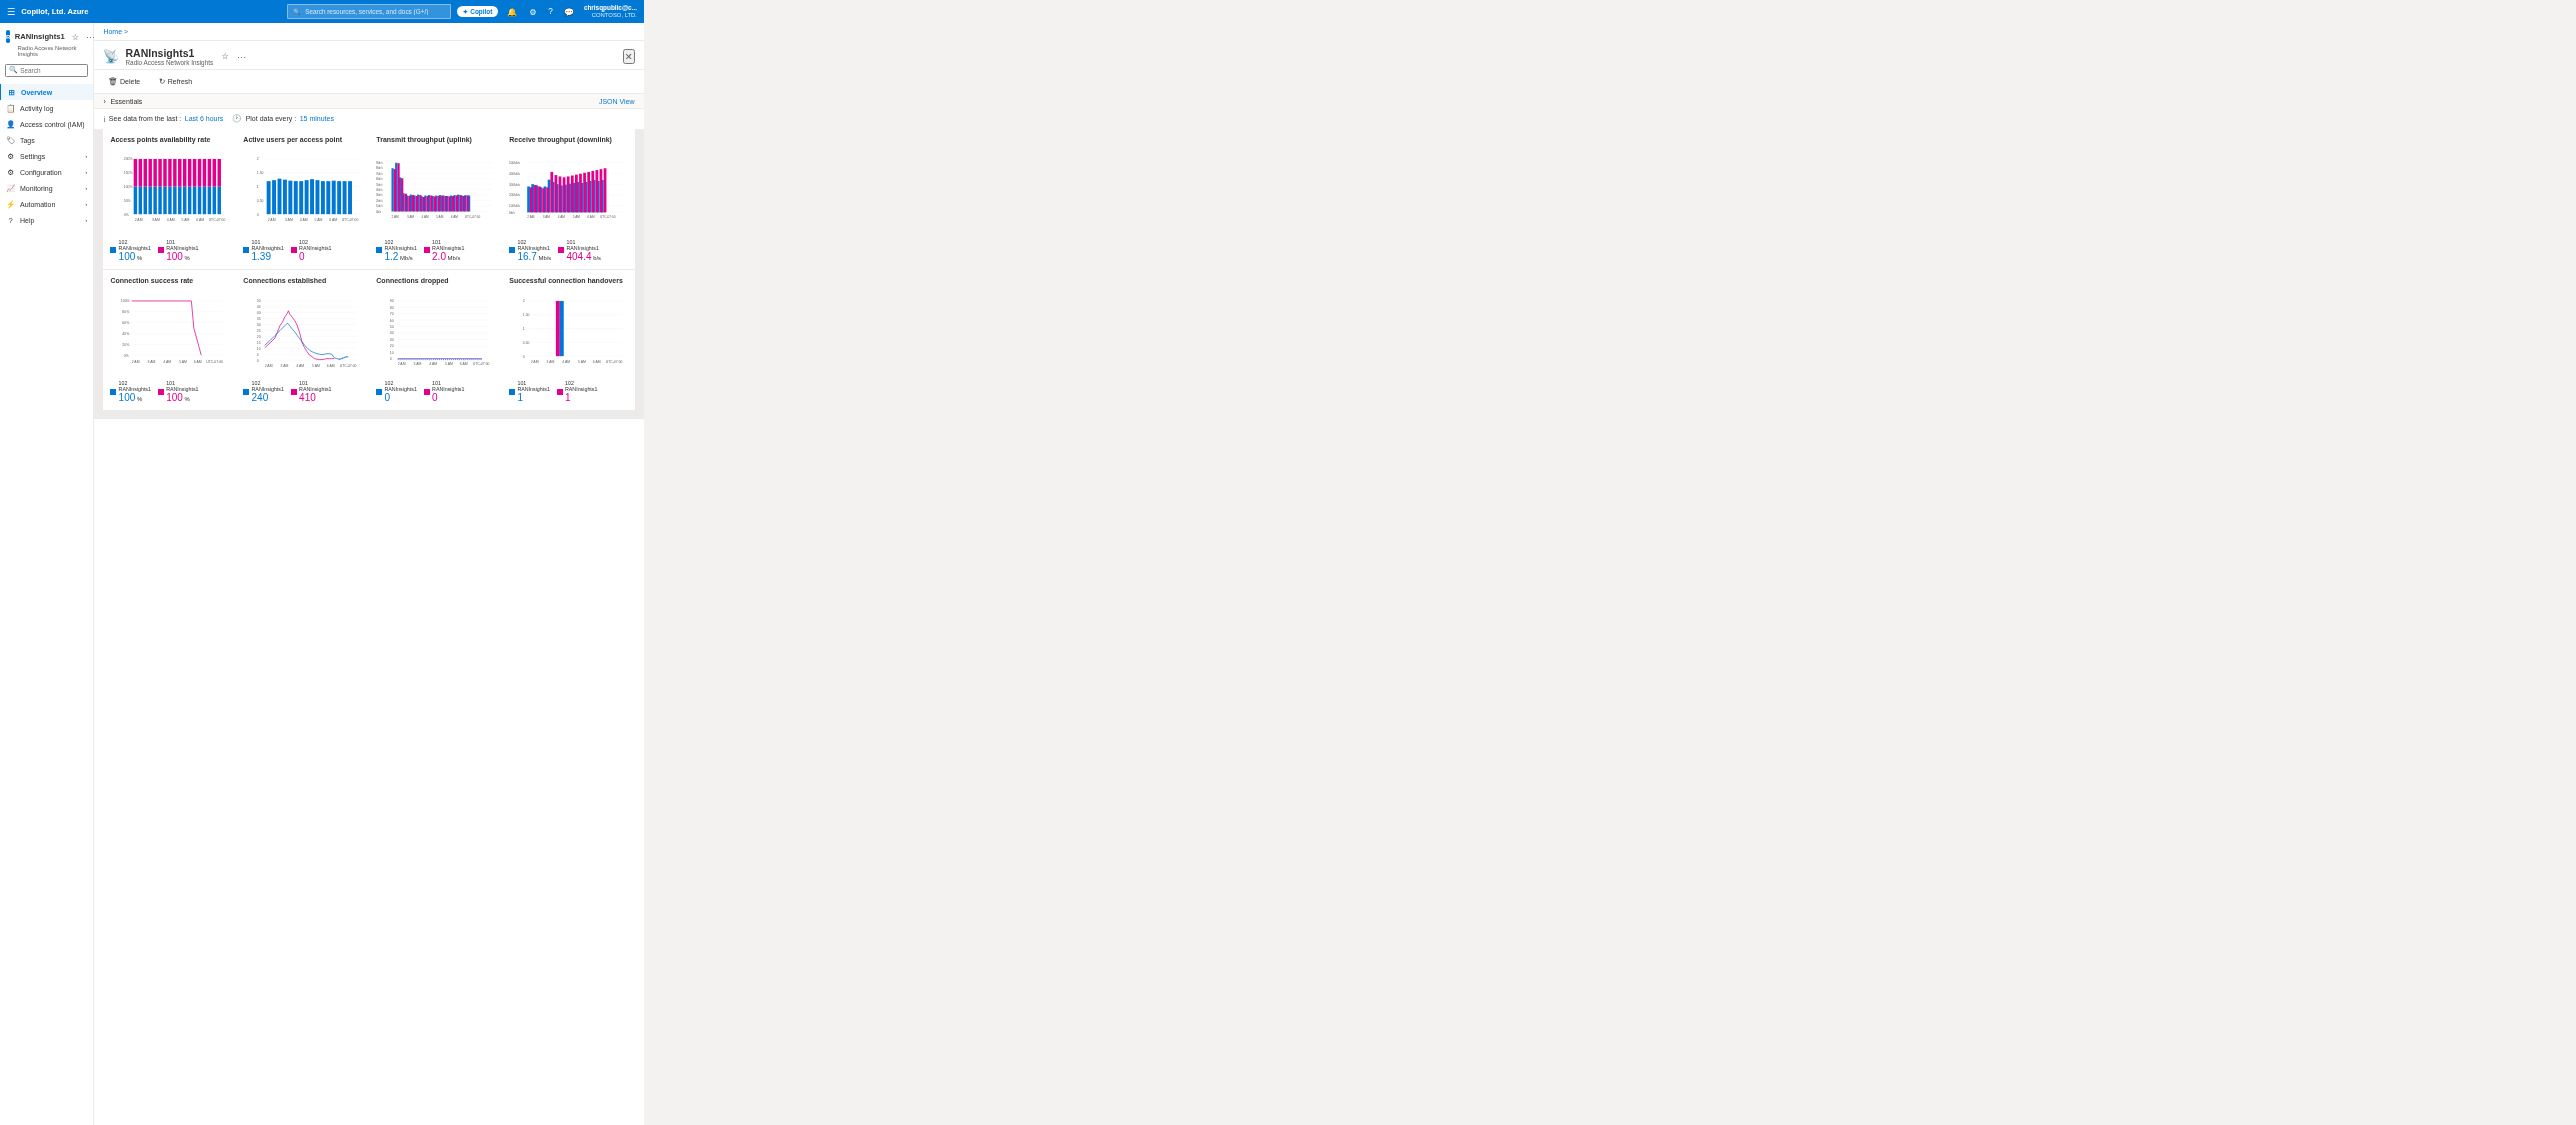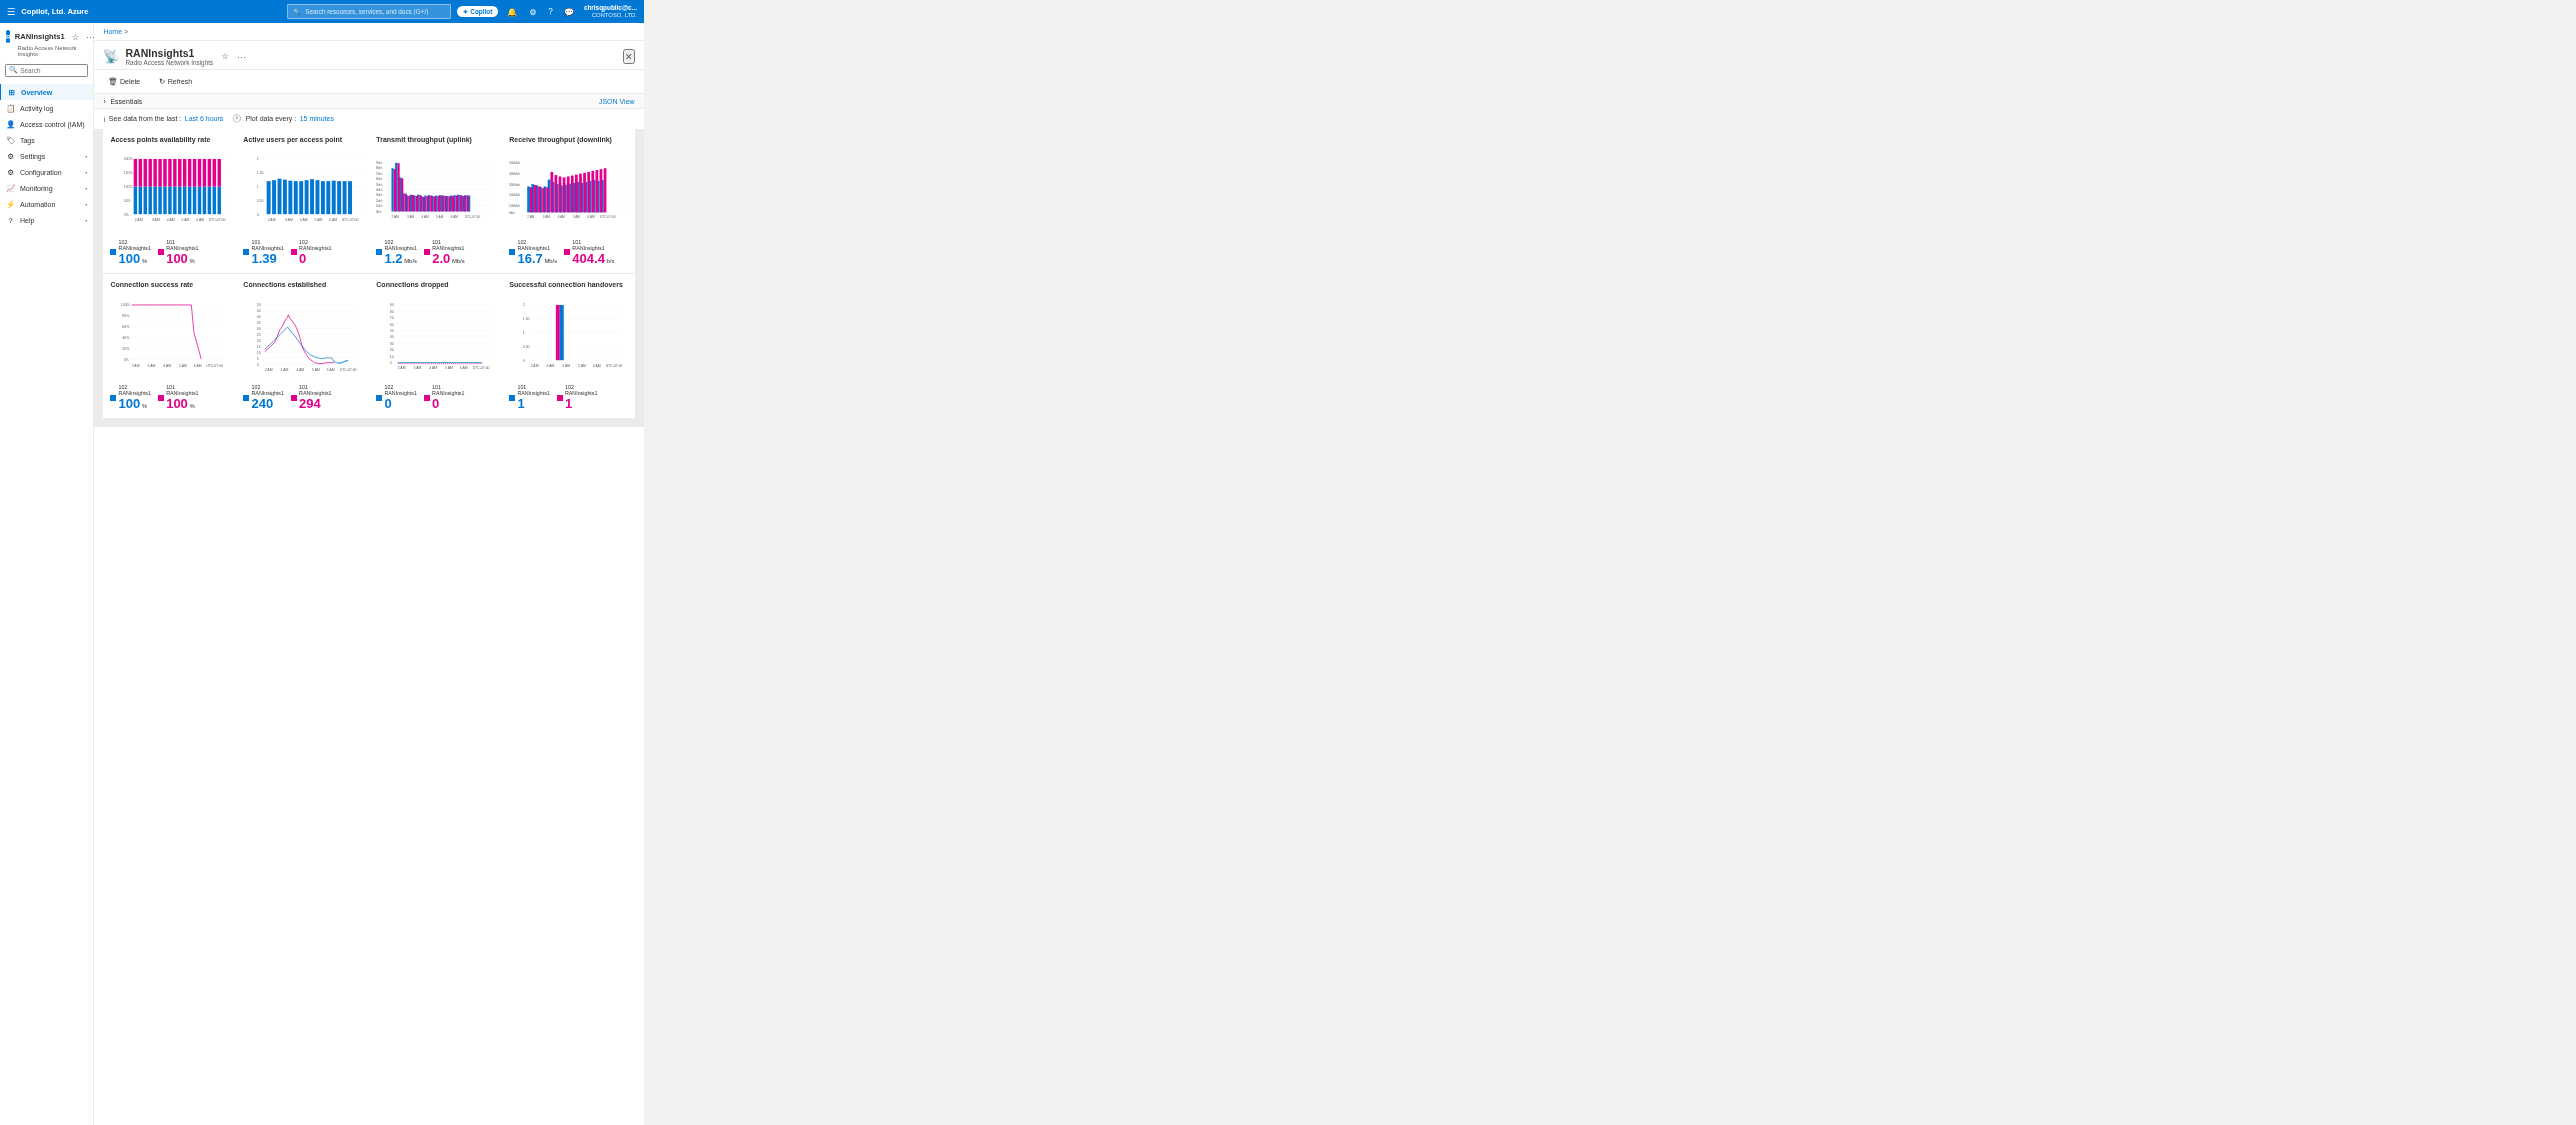--- a/index.html
+++ b/index.html
@@ -207,21 +207,21 @@
       margin-top: 3.5px;
       flex-wrap: wrap;
     }
     .legend-item {
       display: flex; align-items: center;
       gap: 2.3px; font-size: 5.9px;
     }
     .legend-color {
       width: 5.9px; height: 5.9px;
     }
-    .legend-value { font-size: 13px; font-weight: 700; }
+    .legend-value { font-size: 10px; font-weight: 400; }
     .legend-unit { font-size: 5.9px; }
 
     
     svg { width: 100%; height: 100%; }
   </style>
 </head>
 <body>
 
 <div class="top-bar">
   <span style="cursor:pointer;font-size:9.4px;">☰</span>
@@ -778,21 +778,21 @@
             <div class="legend-color" style="background:#0078d4;"></div>
             <div>
               <div style="font-size:5.3px;">102<br>RANInsights1</div>
               <span class="legend-value" style="color:#0078d4;">240</span>
             </div>
           </div>
           <div class="legend-item">
             <div class="legend-color" style="background:#e3008c;"></div>
             <div>
               <div style="font-size:5.3px;">101<br>RANInsights1</div>
-              <span class="legend-value" style="color:#e3008c;">294</span>
+              <span class="legend-value" style="color:#e3008c;">410</span>
             </div>
           </div>
         </div>
       </div>
 
       <div class="chart-card">
         <div class="chart-title">Connections dropped</div>
         <div class="chart-area">
           <svg viewBox="0 0 240 140" style="font-size:12px">
             <text x="28" y="8" font-size="7" fill="#605e5c">90</text>

